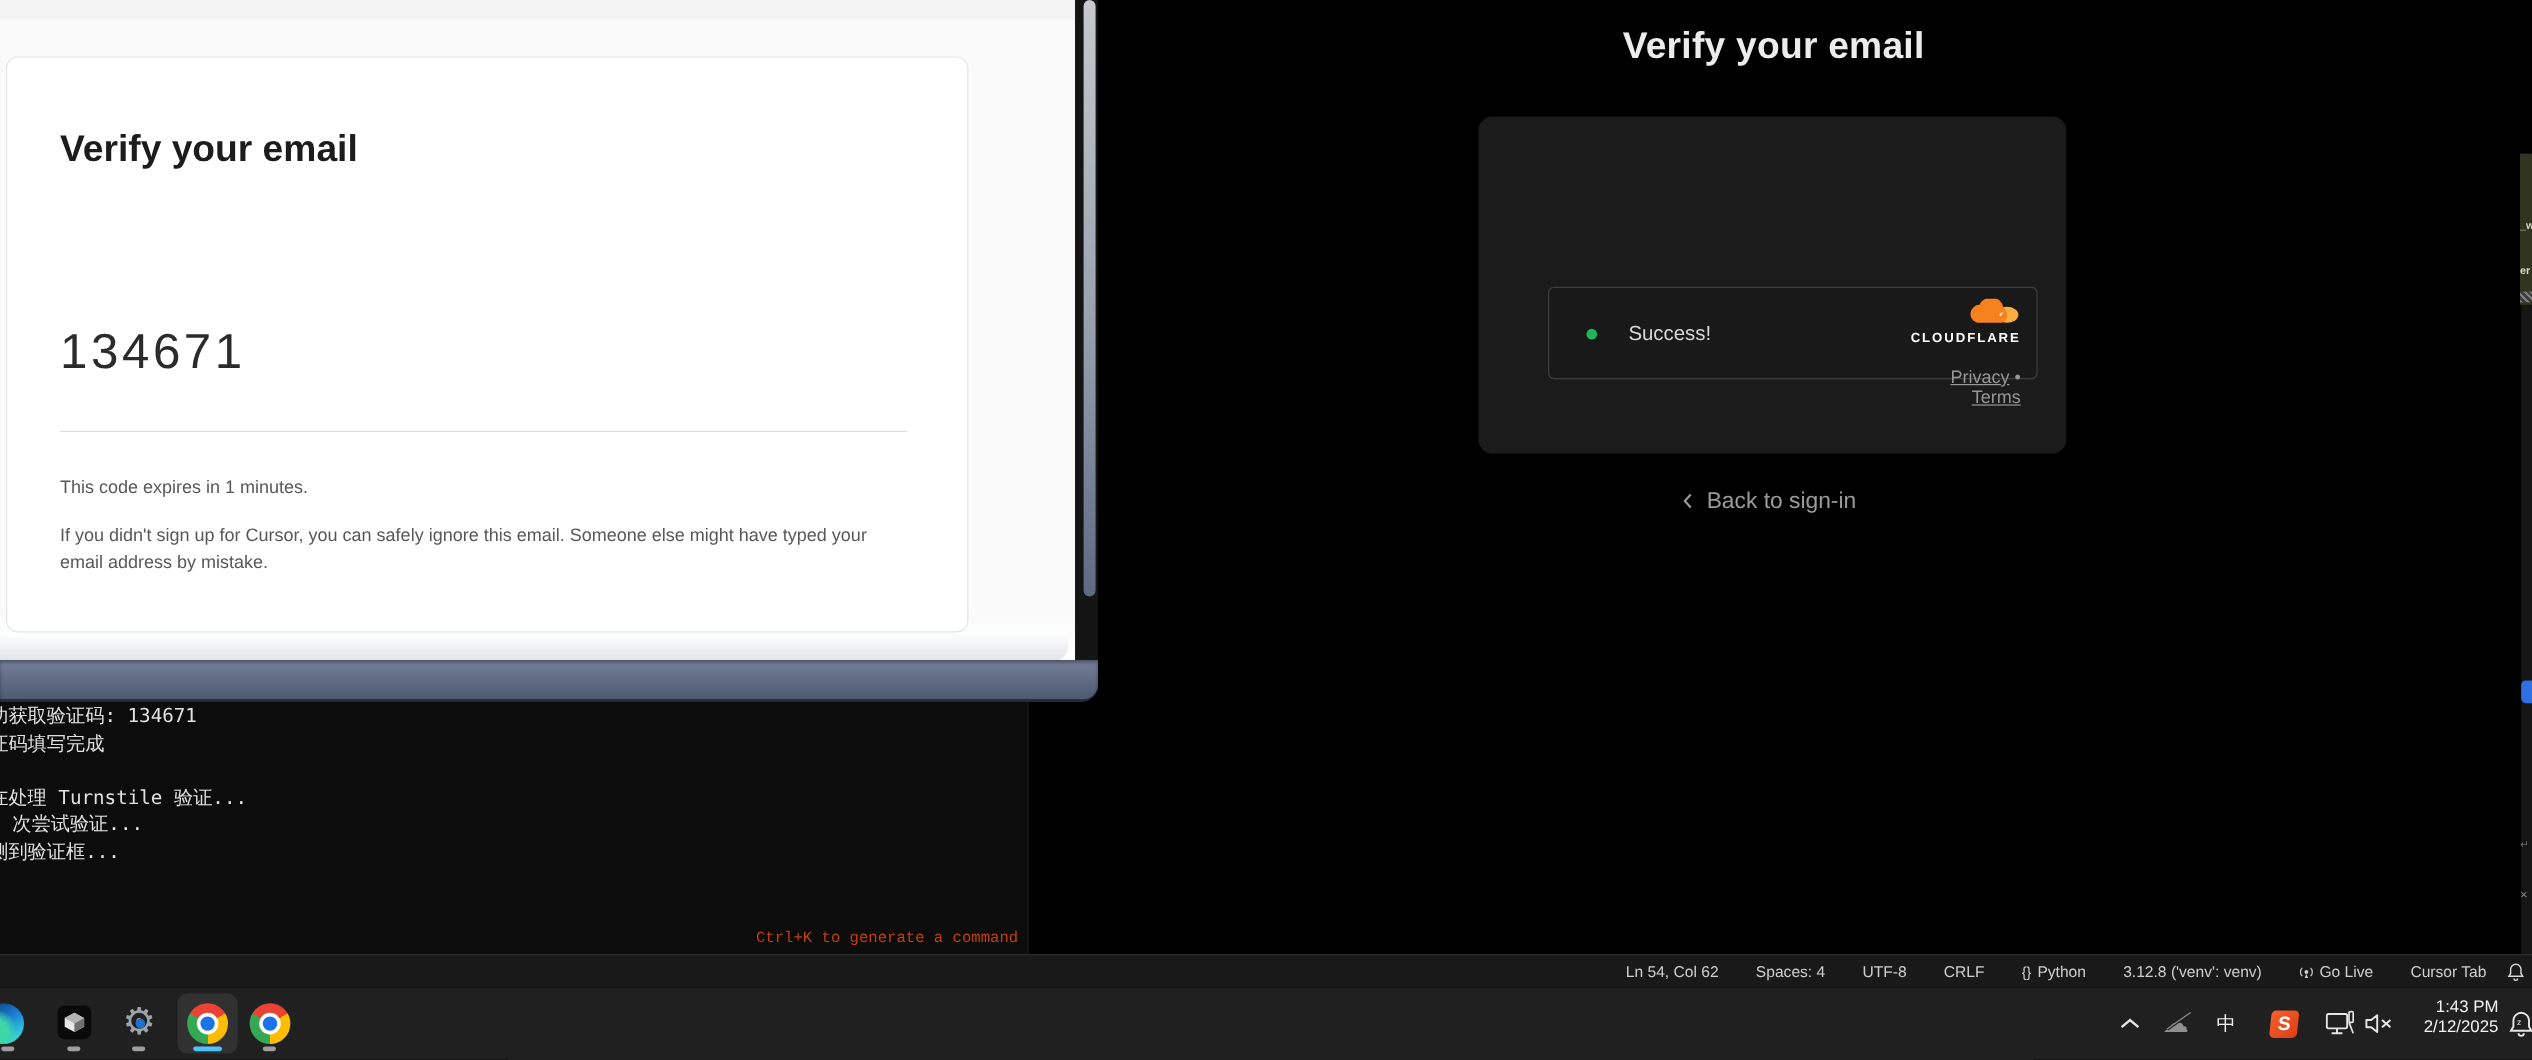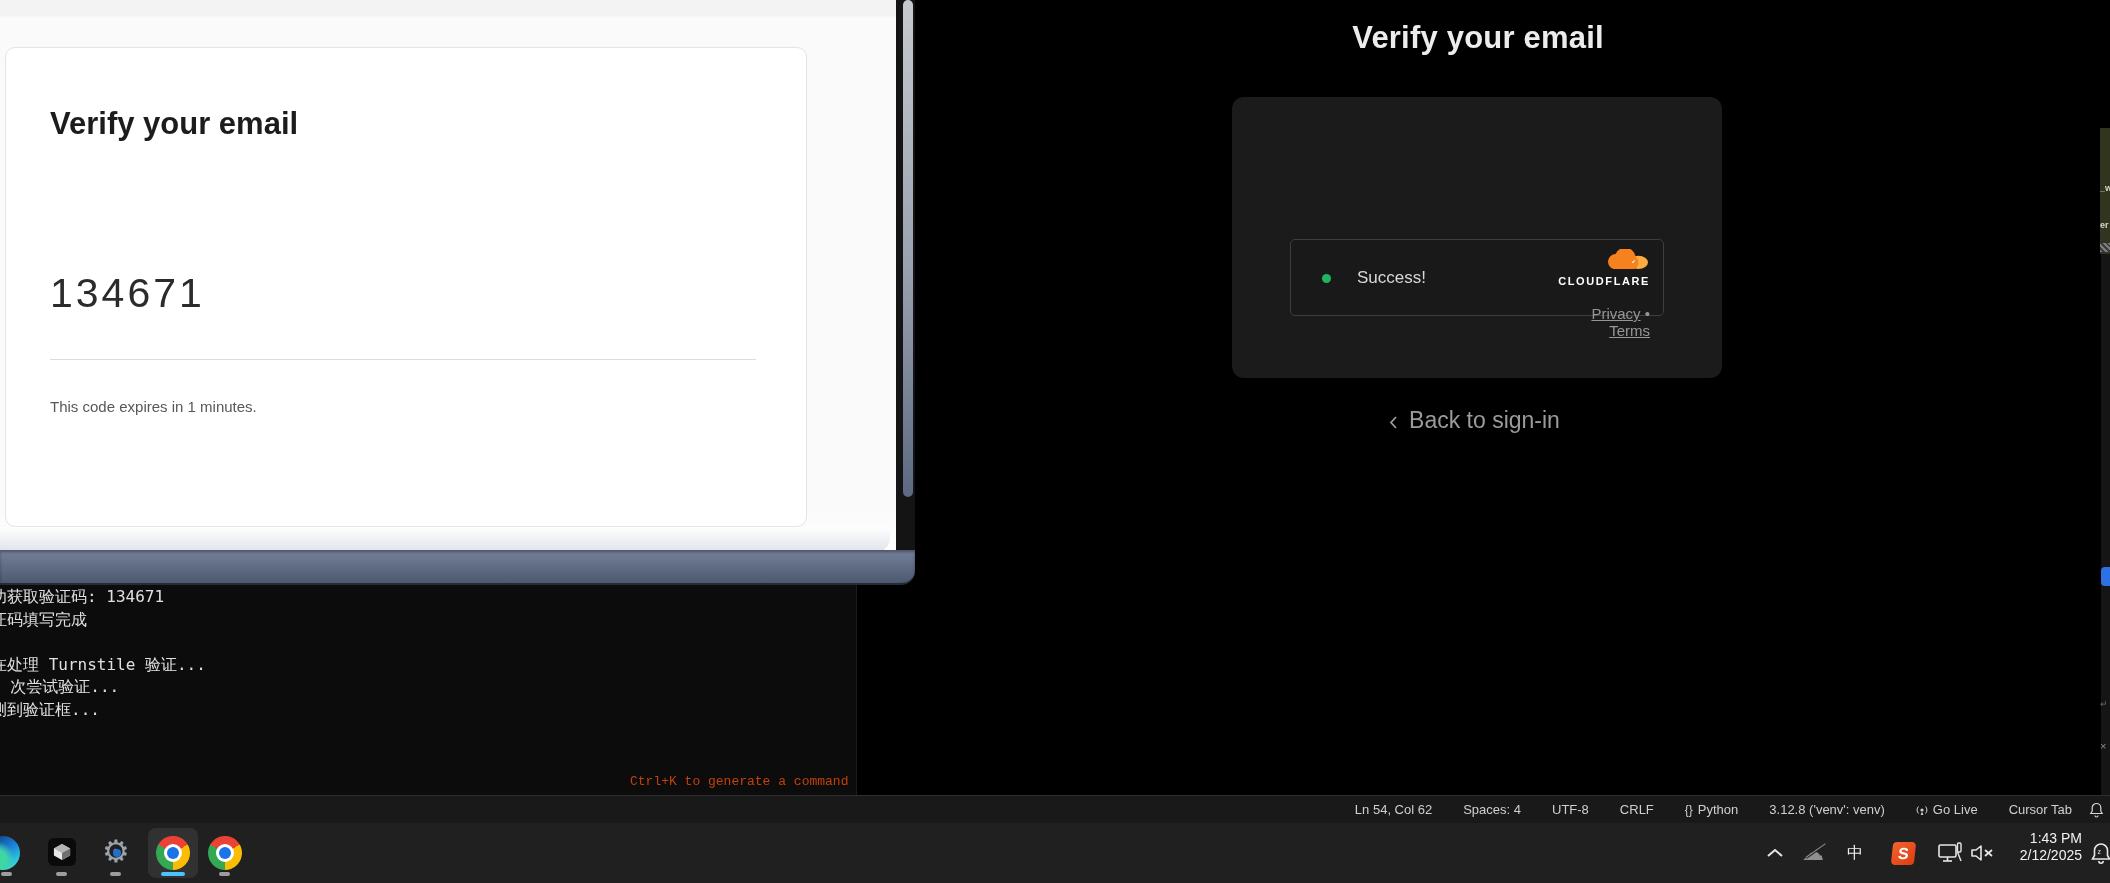--- a/index.html
+++ b/index.html
@@ -7,30 +7,30 @@
               font-family:"Liberation Sans", sans-serif; }
   .abs { position:absolute; }
 
   
   #browser-title { left:1163px; top:20px; width:630px; text-align:center;
     font-size:31px; font-weight:700; color:#ececec; letter-spacing:.2px; }
   #verify-card { left:1232px; top:97px; width:490px; height:281px;
     background:#1b1b1b; border-radius:12px; }
   #verify-prompt { left:56px; top:47px; width:336px; font-size:20px;
     line-height:31px; color:#e8e8e8; }
-  #turnstile { left:58px; top:142px; width:374px; height:77px; background:#191919;
+  #turnstile { left:58px; top:142px; width:408px; height:77px; background:#191919;
     border:1px solid #3e3e3e; border-radius:5px; }
   #ts-dot { left:31px; top:34px; width:9px; height:9px; border-radius:50%; background:#22b45d; }
   #ts-status { left:66px; top:28px; font-size:17px; color:#d8d8d8; }
   #cf-block { right:13px; top:9px; width:100px; text-align:right; }
   #cf-brand { font-size:11px; font-weight:800; letter-spacing:1.6px; color:#fff; margin-top:1px; }
   #cf-links { font-size:15px; color:#969696; margin-top:18px; }
   #cf-links a { color:#969696; text-decoration:underline; }
   #back-link { left:1324px; top:407px; width:300px; text-align:center;
-    font-size:23px; color:#9b9b9b; }
+    font-size:19px; color:#9b9b9b; }
   #back-link svg { vertical-align:-2px; margin-right:10px; }
 
   
   #email-window { left:0; top:0; width:915px; height:585px;
     box-shadow:0 10px 30px rgba(0,0,0,.6); }
   #email-bg { left:0; top:0; width:896px; height:552px;
     background:linear-gradient(#f3f3f3 0 16px, #fafafa 17px 92%, #ffffff); }
   #email-bottom-band { left:0; top:527px; width:890px; height:25px;
     background:linear-gradient(#ffffff, #dfe3e9); border-bottom-right-radius:14px; }
   #email-frame-right { left:896px; top:0; width:19px; height:552px; background:#141414; }
@@ -152,20 +152,21 @@
   <div class="abs" id="email-frame-right">
     <div class="abs" id="email-scrollbar"></div>
   </div>
   <div class="abs" id="slate-bar"></div>
 
   <div class="abs" id="email-card">
     <div class="abs" id="email-title">Verify your email</div>
     <div class="abs" id="email-code">134671</div>
     <div class="abs" id="email-divider"></div>
     <div class="abs" id="email-expiry">This code expires in 1 minutes.</div>
+    <div class="abs" id="email-disclaimer">If you didn't sign up for Cursor, you can safely ignore this email. Someone else might have typed your email address by mistake.</div>
   </div>
 </div>
 
 <div class="abs" id="terminal">
   <div id="terminal-lines">
     <div class="tline">功获取验证码: 134671</div>
     <div class="tline">证码填写完成</div>
     <div class="tline"></div>
     <div class="tline">在处理 Turnstile 验证...</div>
     <div class="tline">1 次尝试验证...</div>

